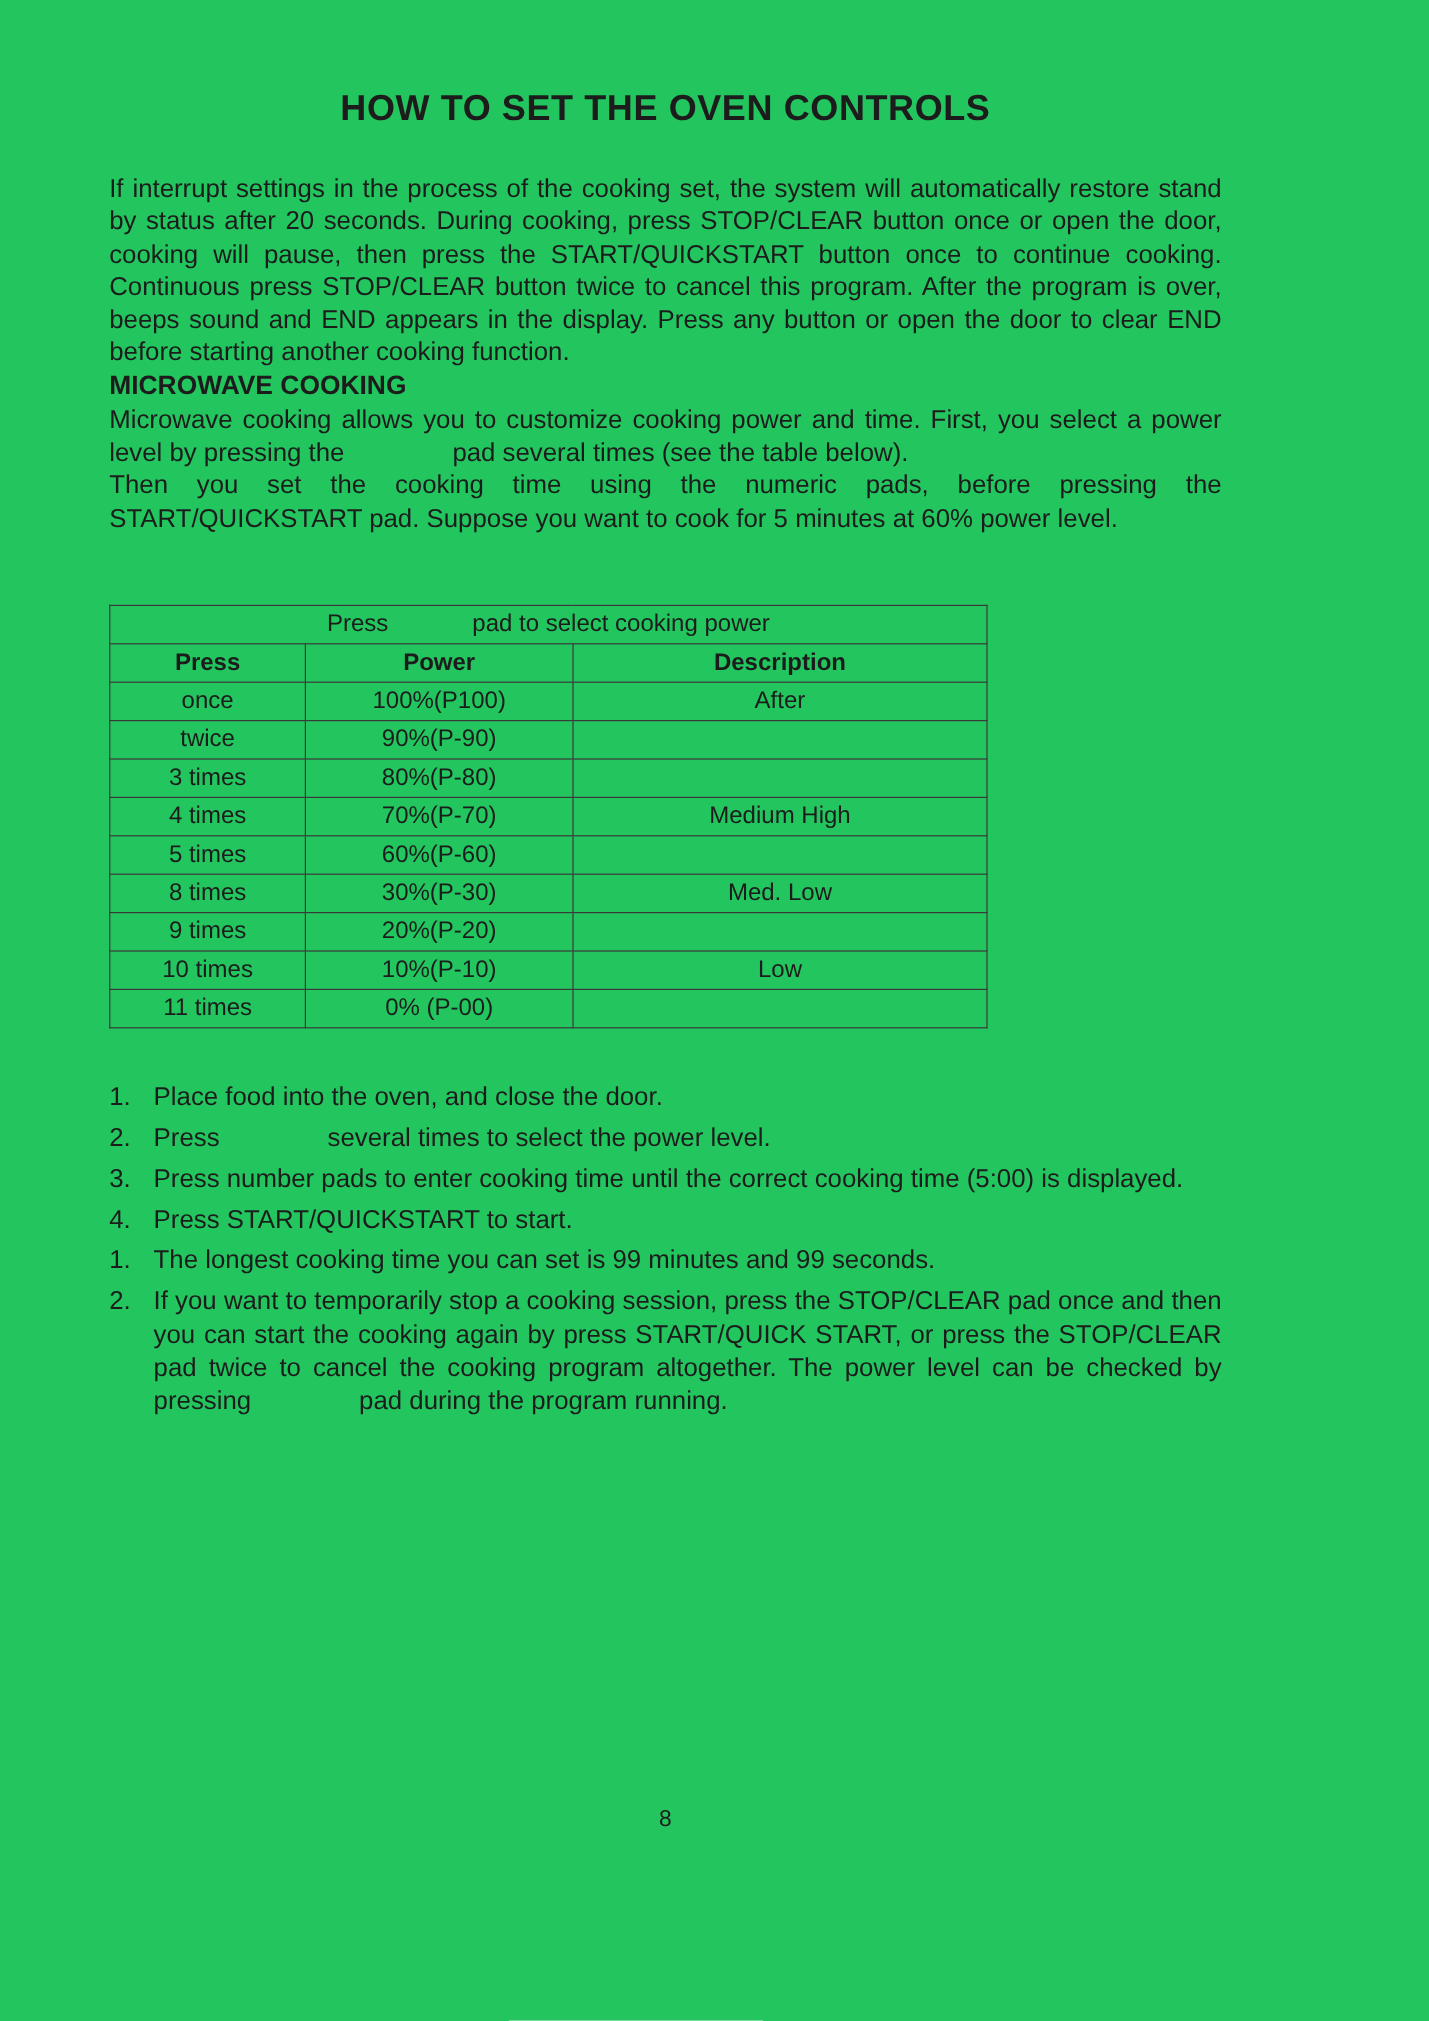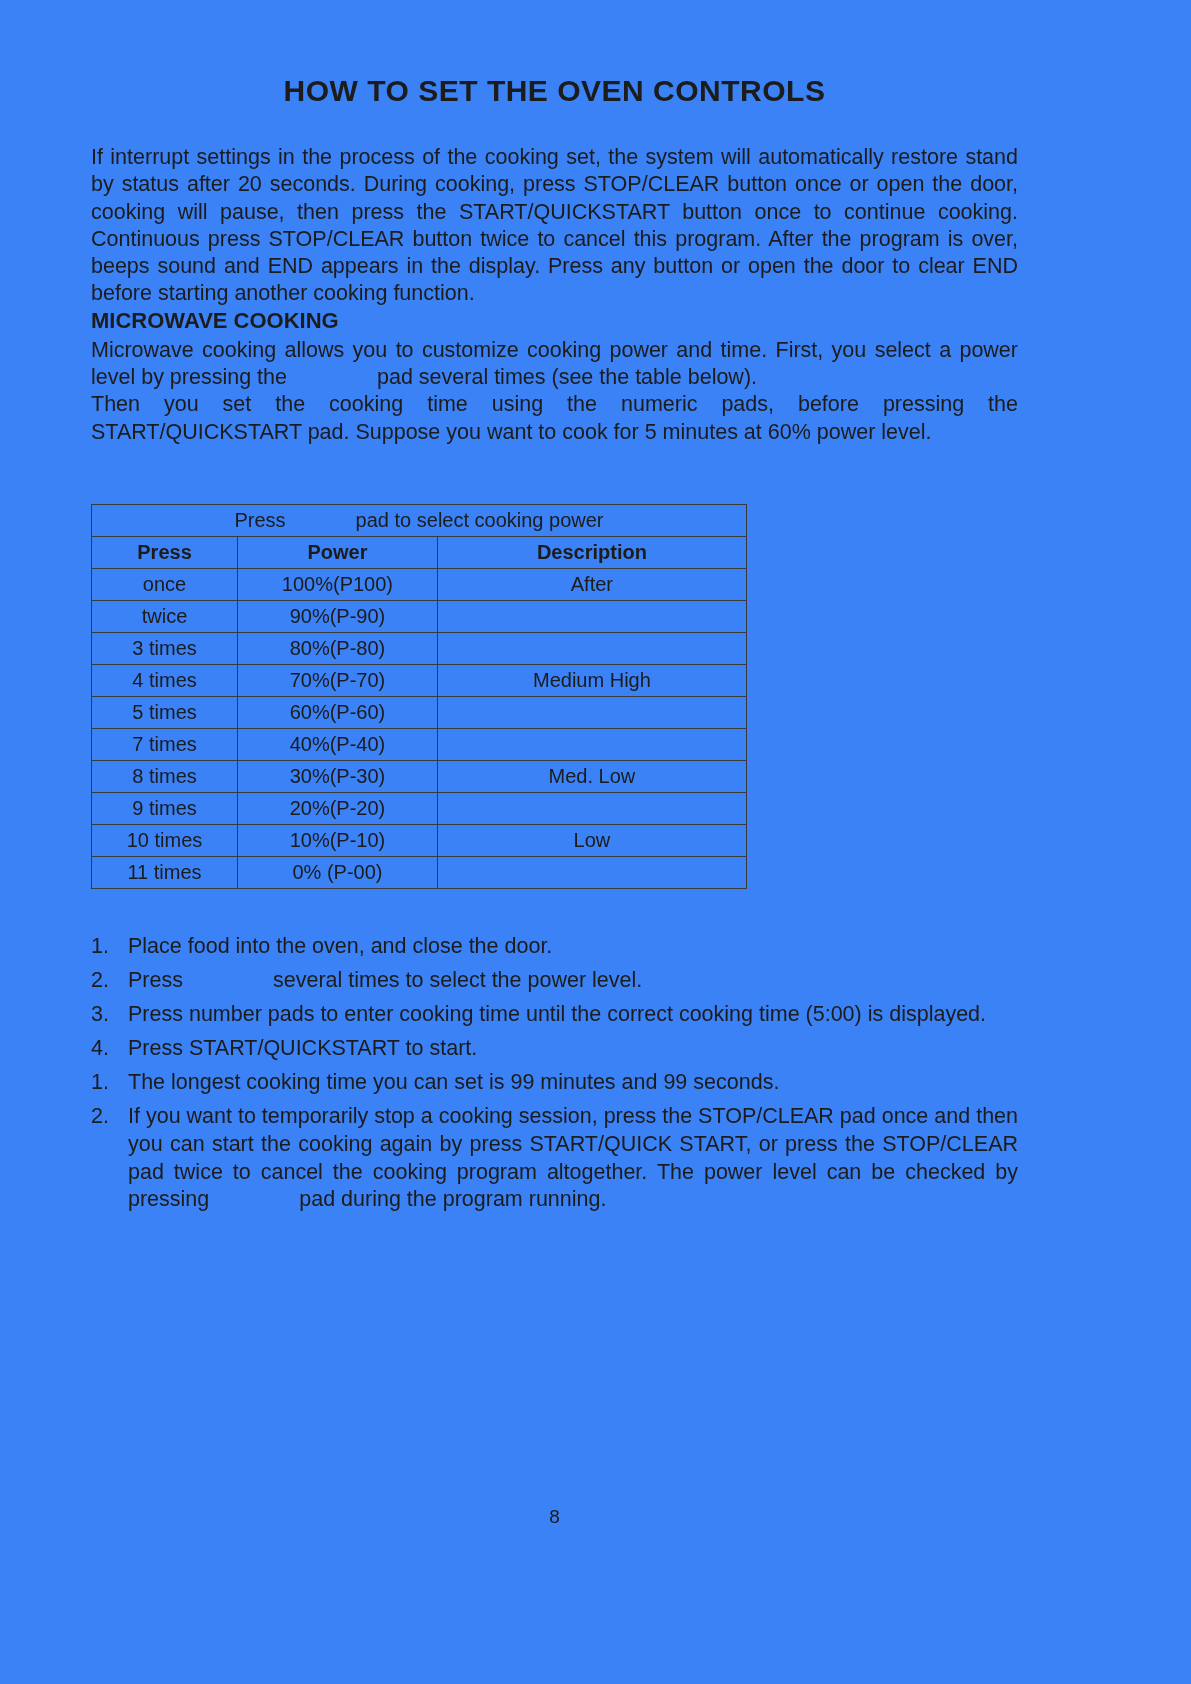--- a/index.html
+++ b/index.html
@@ -2,21 +2,21 @@
 <html><head>
 <meta charset="utf-8">
 <style>
   * { margin: 0; padding: 0; box-sizing: border-box; }
   html, body { background: #ffffff; }
   .page {
     position: relative;
     width: 1191px;
     height: 1684px;
     margin: 0 auto;
-    background: #3b82f6;
+    background: #22c55e;
     color: #1c1c1c;
     font-family: "Liberation Sans", sans-serif;
     padding: 74px 173px 0 91px;
     overflow: hidden;
   }
   .page-title {
     font-size: 30px;
     font-weight: bold;
     text-align: center;
     letter-spacing: 0.5px;
@@ -35,21 +35,21 @@
     display: inline-block;
     width: 70px;
   }
   .section-heading {
     font-size: 22px;
     font-weight: bold;
     margin-bottom: 3px;
   }
   table.power-table {
     margin-top: 58px;
-    width: 656px;
+    width: 732px;
     border-collapse: collapse;
     font-size: 20px;
     color: #1c1c1c;
   }
   table.power-table td, table.power-table th {
     border: 1px solid #3a3a3a;
     text-align: center;
     padding: 4px 6px;
     height: 30px;
   }
@@ -137,25 +137,20 @@
           <td>4 times</td>
           <td>70%(P-70)</td>
           <td>Medium High</td>
         </tr>
         <tr>
           <td>5 times</td>
           <td>60%(P-60)</td>
           <td></td>
         </tr>
         <tr>
-          <td>7 times</td>
-          <td>40%(P-40)</td>
-          <td></td>
-        </tr>
-        <tr>
           <td>8 times</td>
           <td>30%(P-30)</td>
           <td>Med. Low</td>
         </tr>
         <tr>
           <td>9 times</td>
           <td>20%(P-20)</td>
           <td></td>
         </tr>
         <tr>

